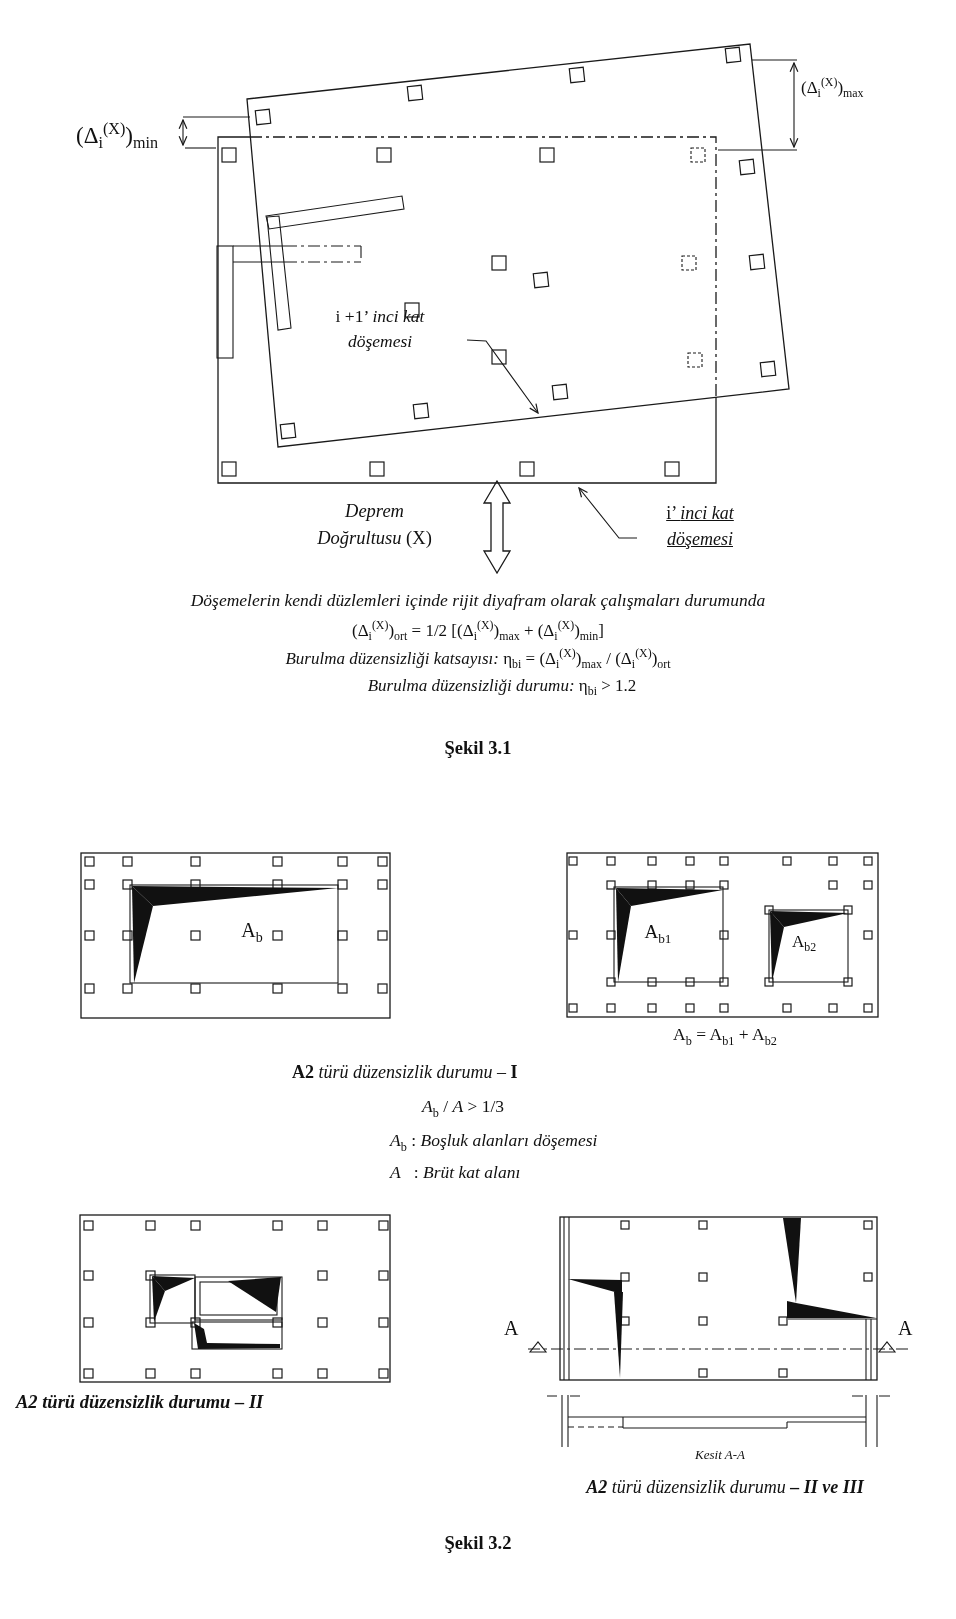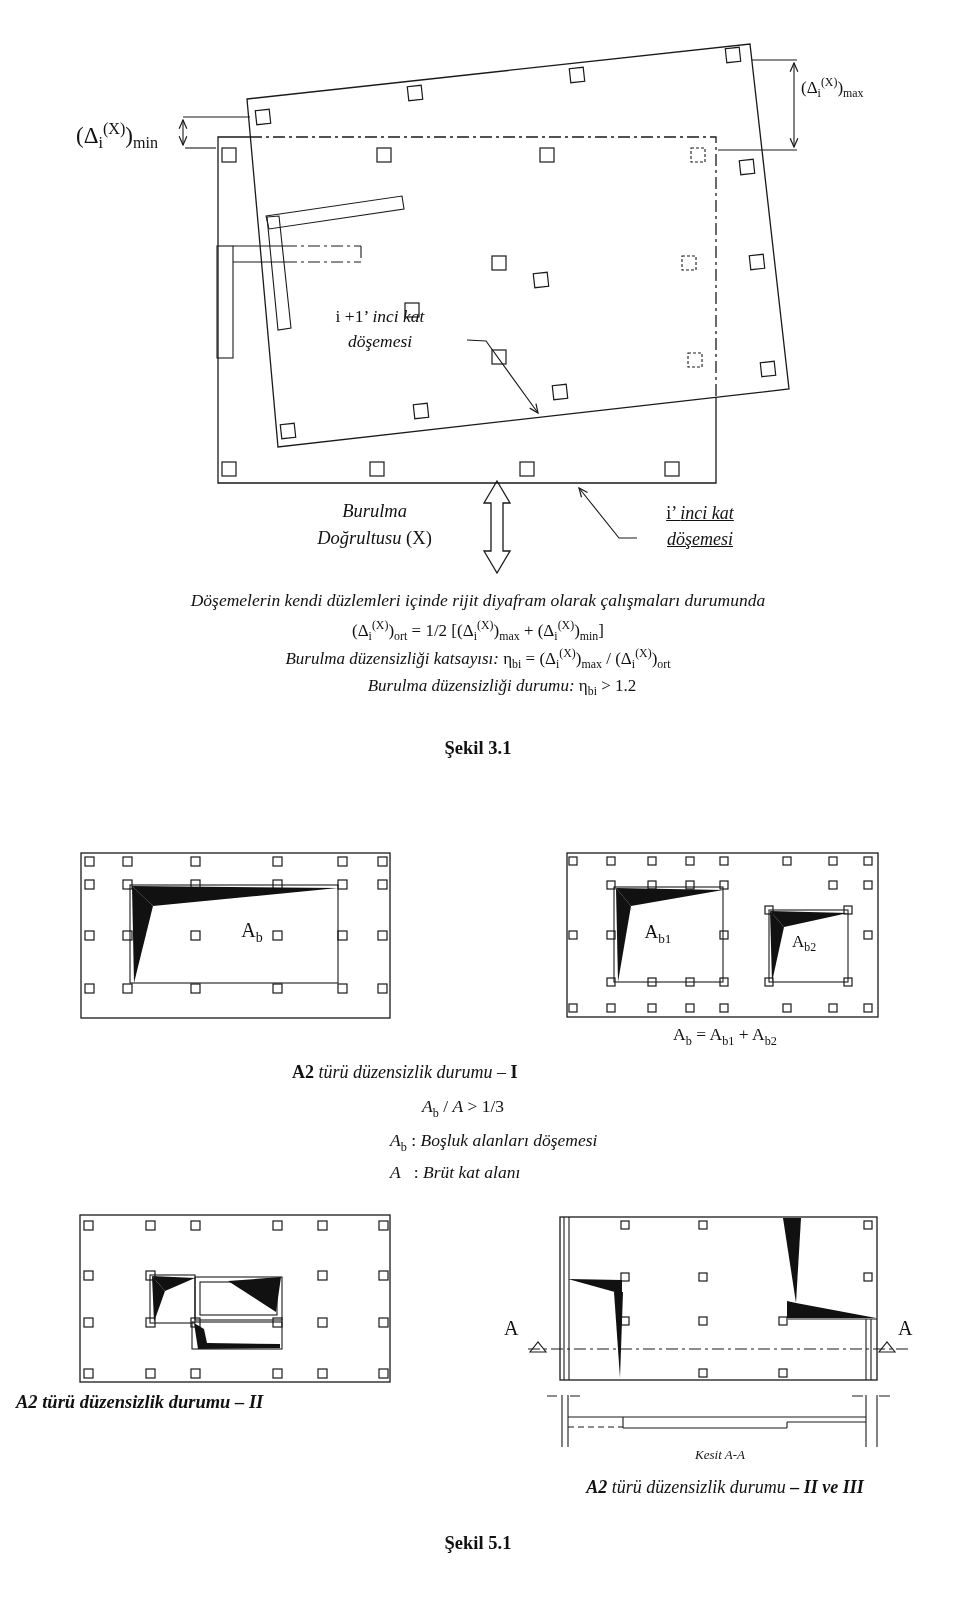--- a/index.html
+++ b/index.html
@@ -255,21 +255,21 @@
       <line class="ln thin" x1="623" y1="1417" x2="623" y2="1428"></line>
       <line class="ln thin" x1="623" y1="1428" x2="787" y2="1428"></line>
       <line class="ln thin" x1="787" y1="1422" x2="787" y2="1428"></line>
       <line class="ln thin" x1="787" y1="1422" x2="866" y2="1422"></line>
     </g>
   </svg>
 
   <div class="lbl c" style="left:52px;top:117px;width:130px;font-size:23px;">(Δ<sub>i</sub><sup>(X)</sup>)<sub>min</sub></div>
   <div class="lbl" style="left:801px;top:74px;font-size:17px;">(Δ<sub>i</sub><sup>(X)</sup>)<sub>max</sub></div>
   <div class="lbl c" style="left:290px;top:304px;width:180px;font-size:17.5px;">i +1’ <i>inci kat</i><br><i>döşemesi</i></div>
-  <div class="lbl c" style="left:282px;top:498px;width:185px;font-size:18.5px;"><i>Burulma</i><br><i>Doğrultusu</i> (X)</div>
+  <div class="lbl c" style="left:282px;top:498px;width:185px;font-size:18.5px;"><i>Deprem</i><br><i>Doğrultusu</i> (X)</div>
   <div class="lbl c" style="left:640px;top:500px;width:120px;font-size:18px;text-decoration:underline;">i’ <i>inci kat</i><br><i>döşemesi</i></div>
 
   <div class="lbl c" style="left:0;top:588px;width:956px;font-size:17.5px;"><i>Döşemelerin kendi düzlemleri içinde rijit diyafram olarak çalışmaları durumunda</i></div>
   <div class="lbl c" style="left:0;top:617px;width:956px;font-size:17px;">(Δ<sub>i</sub><sup>(X)</sup>)<sub>ort</sub> = 1/2 [(Δ<sub>i</sub><sup>(X)</sup>)<sub>max</sub> + (Δ<sub>i</sub><sup>(X)</sup>)<sub>min</sub>]</div>
   <div class="lbl c" style="left:0;top:645px;width:956px;font-size:17px;"><i>Burulma düzensizliği katsayısı:</i> η<sub>bi</sub> = (Δ<sub>i</sub><sup>(X)</sup>)<sub>max</sub> / (Δ<sub>i</sub><sup>(X)</sup>)<sub>ort</sub></div>
   <div class="lbl c" style="left:0;top:674px;width:956px;font-size:17px;padding-left:24px;"><i>Burulma düzensizliği durumu:</i> η<sub>bi</sub> &gt; 1.2</div>
   <div class="lbl c bold" style="left:0;top:735px;width:956px;font-size:18.5px;">Şekil 3.1</div>
 
   <div class="lbl c" style="left:222px;top:916px;width:60px;font-size:20px;">A<sub>b</sub></div>
   <div class="lbl c" style="left:628px;top:918px;width:60px;font-size:19px;">A<sub>b1</sub></div>
@@ -279,14 +279,14 @@
   <div class="lbl" style="left:292px;top:1059px;font-size:18px;"><b>A2</b> <i>türü düzensizlik durumu</i> – <b>I</b></div>
   <div class="lbl c" style="left:368px;top:1094px;width:190px;font-size:17.5px;"><i>A</i><sub>b</sub> / <i>A</i> &gt; 1/3</div>
   <div class="lbl" style="left:390px;top:1128px;font-size:17.5px;"><i>A</i><sub>b</sub> : <i>Boşluk alanları döşemesi</i></div>
   <div class="lbl" style="left:390px;top:1160px;font-size:17.5px;"><i>A</i> &nbsp;&nbsp;: <i>Brüt kat alanı</i></div>
 
   <div class="lbl" style="left:16px;top:1389px;font-size:18.5px;"><b><i>A2 türü düzensizlik durumu – II</i></b></div>
   <div class="lbl" style="left:504px;top:1314px;font-size:20px;">A</div>
   <div class="lbl" style="left:898px;top:1314px;font-size:20px;">A</div>
   <div class="lbl c" style="left:620px;top:1446px;width:200px;font-size:13px;"><i>Kesit A-A</i></div>
   <div class="lbl c" style="left:500px;top:1474px;width:450px;font-size:18px;"><b><i>A2</i></b> <i>türü düzensizlik durumu</i> <b><i>– II ve III</i></b></div>
-  <div class="lbl c bold" style="left:0;top:1530px;width:956px;font-size:18.5px;">Şekil 5.1</div>
+  <div class="lbl c bold" style="left:0;top:1530px;width:956px;font-size:18.5px;">Şekil 3.2</div>
 </div>
 
 </body></html>

